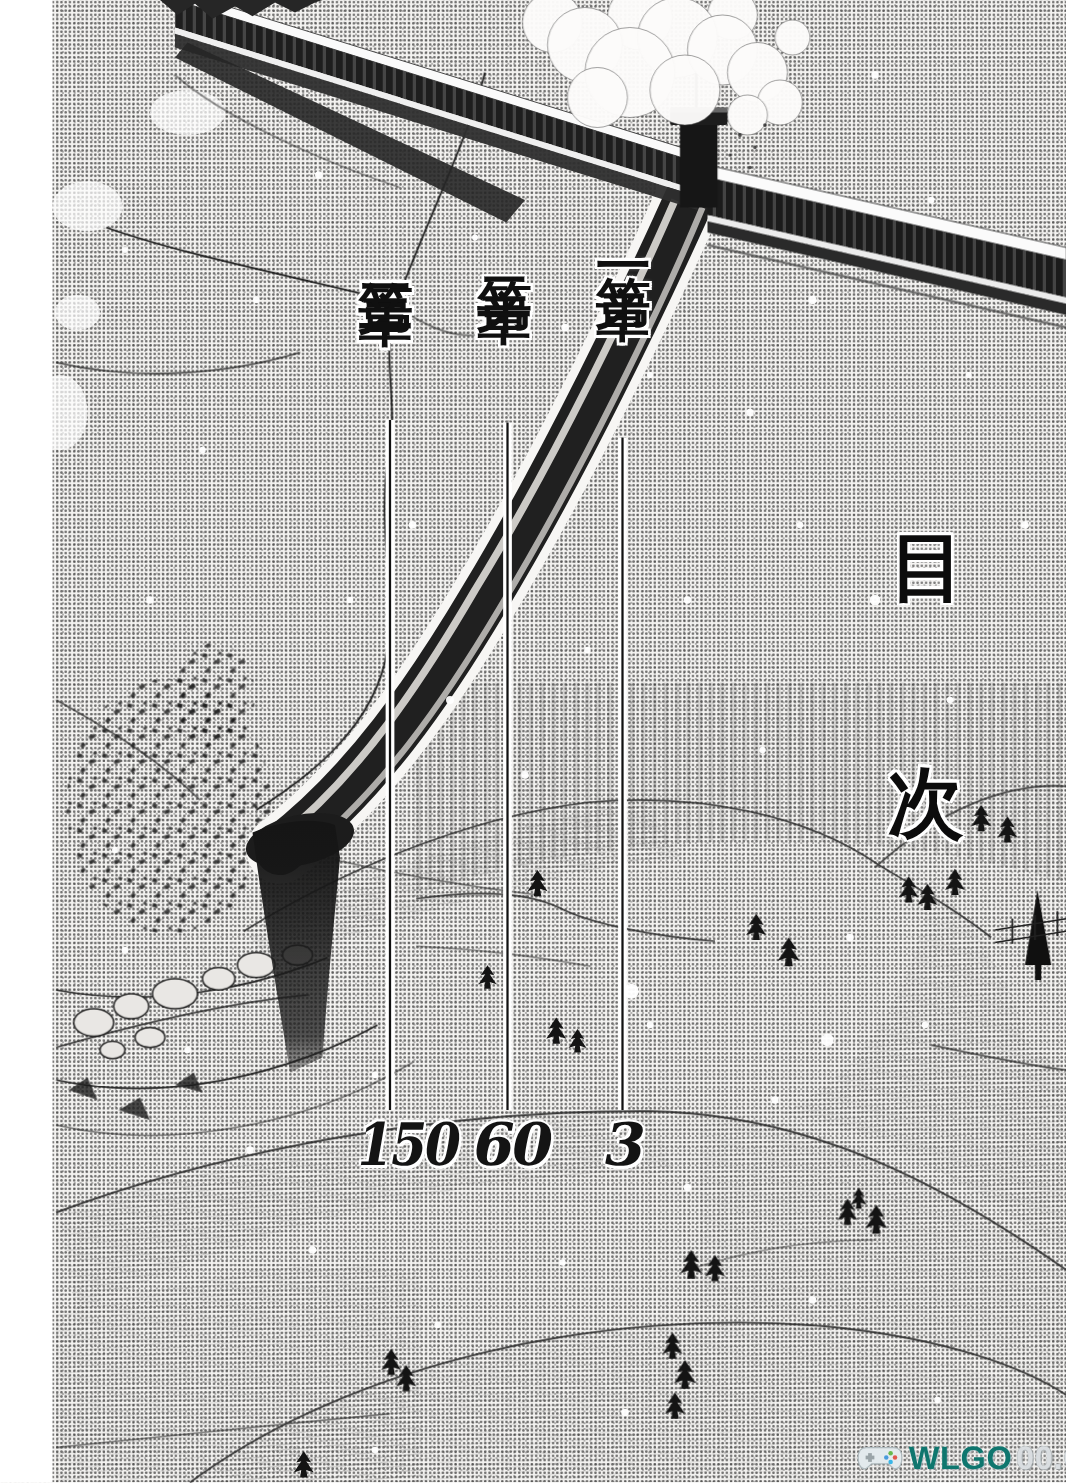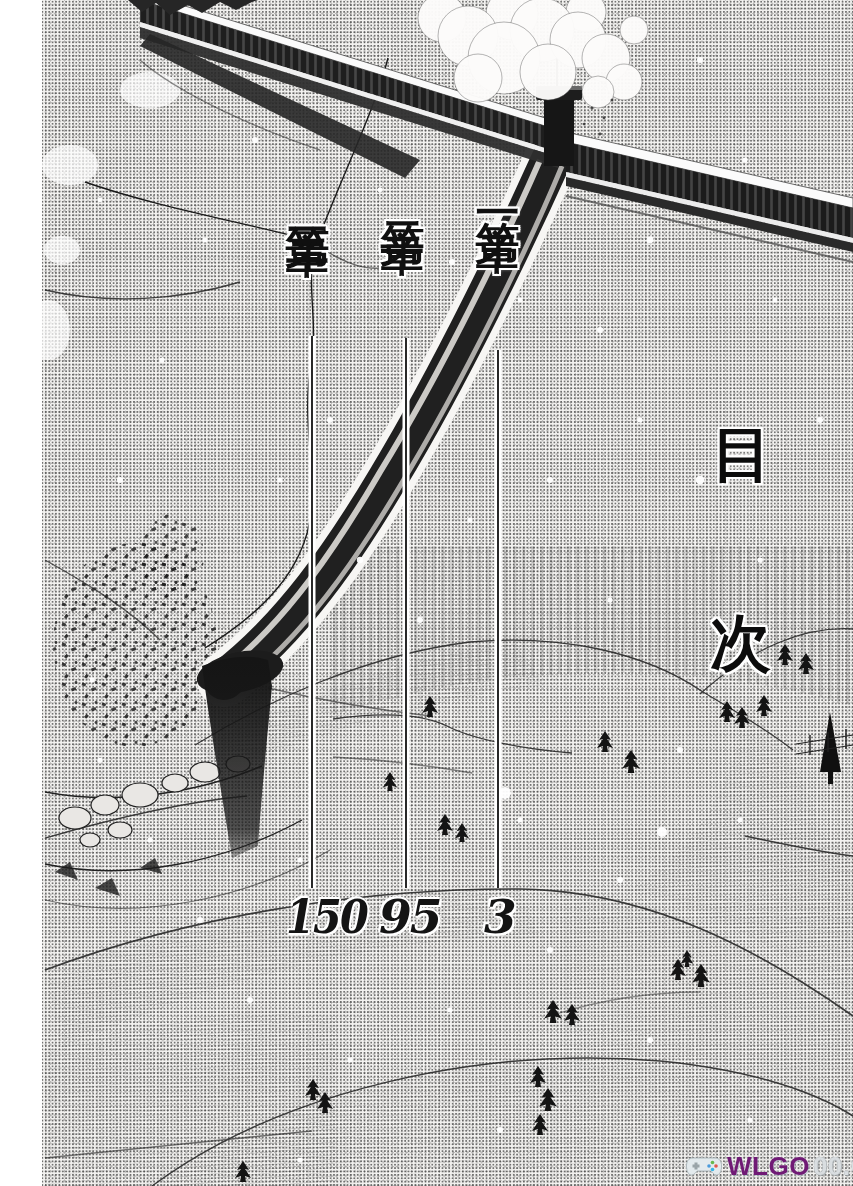--- a/index.html
+++ b/index.html
@@ -53,21 +53,21 @@
   .toc-title-char.c2{left:710px; top:612px; font-size:61px;}
 
   
   .watermark{
     position:absolute; left:684px; top:1148px; height:36px;
     display:flex; align-items:center; gap:3px;
     font-family:"Liberation Sans", sans-serif; font-weight:800; font-size:26px;
     letter-spacing:0.5px; user-select:none;
   }
   .wm-primary{
-    color:#701a75;
+    color:#0f766e;
     text-shadow:0 0 3px rgba(255,255,255,.95), 1px 1px 0 rgba(0,60,90,.25);
   }
   .wm-secondary{
     color:#d9dde0;
     text-shadow:0 0 1px #7f8a8e, 0 0 3px rgba(255,255,255,.85), 1px 1px 0 rgba(90,100,105,.5);
   }
 </style>
 </head>
 <body>
 
@@ -325,21 +325,21 @@
 
       <rect x="0" y="0" width="42" height="1186" fill="#ffffff"></rect>
     </svg>
   </div>
 
   <div>
     <div class="chapter-label" style="left:476px; top:186px;">第一章</div>
     <div class="page-number" style="left:484px; top:893px;">3</div>
 
     <div class="chapter-label" style="left:381px; top:188px;">第二章</div>
-    <div class="page-number" style="left:379px; top:893px;">95</div>
+    <div class="page-number" style="left:379px; top:893px;">60</div>
 
     <div class="chapter-label" style="left:286px; top:190px;">第三章</div>
     <div class="page-number num-wide" style="left:286px; top:893px;">150</div>
 
     <div>
       <div class="toc-title-char c1">目</div>
       <div class="toc-title-char c2">次</div>
     </div>
   </div>
 

